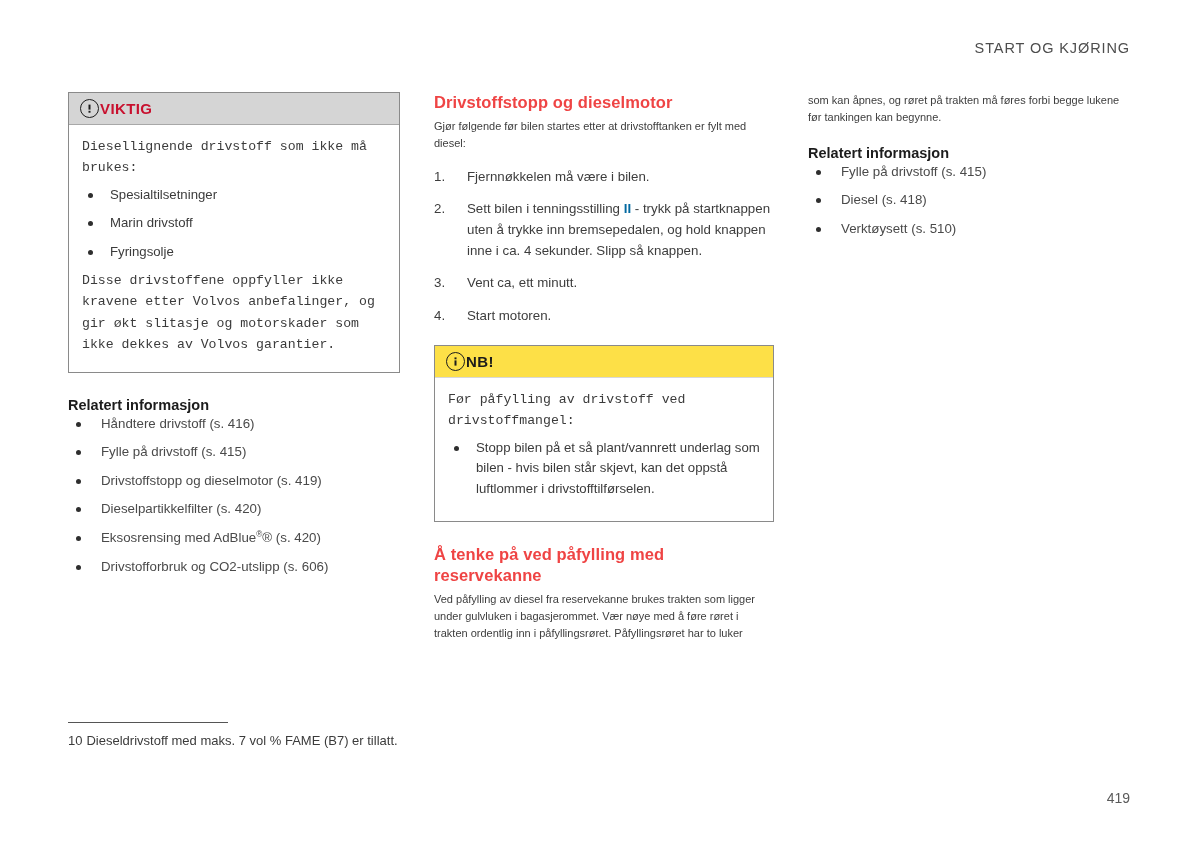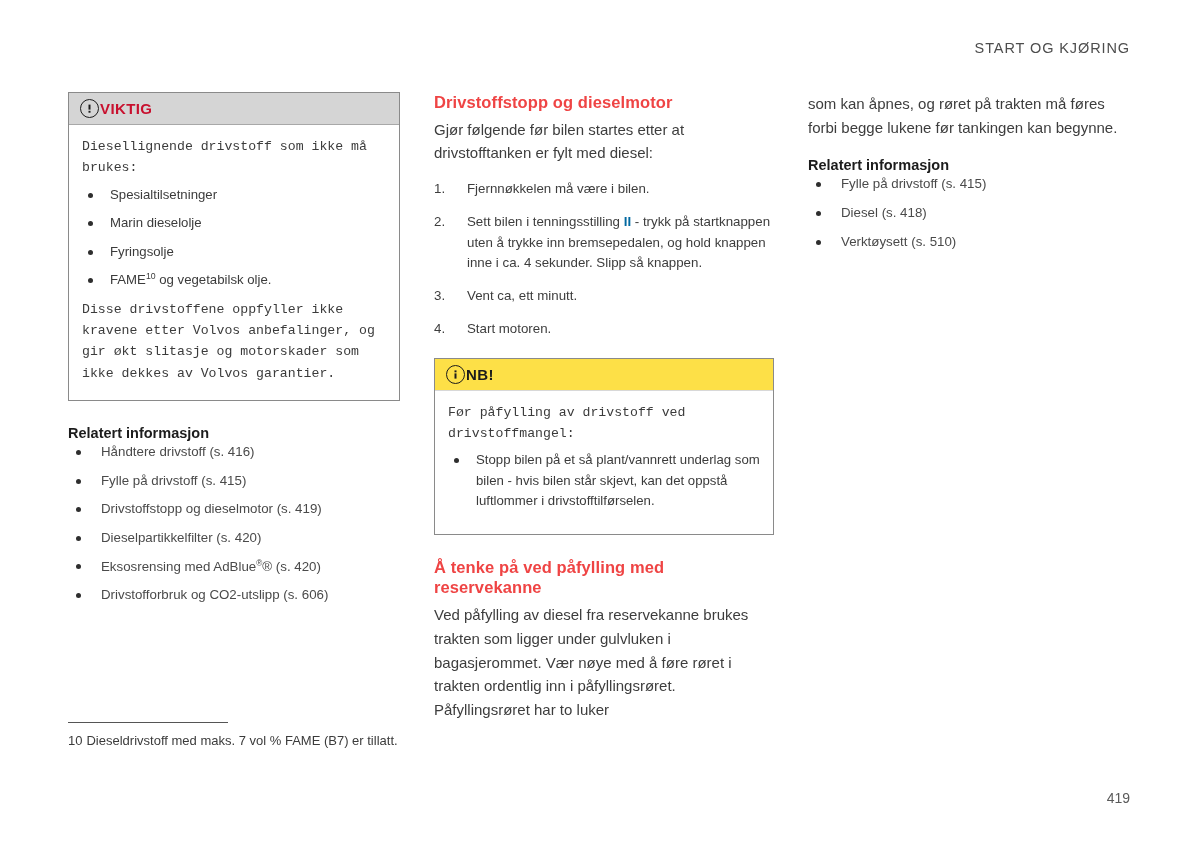--- a/index.html
+++ b/index.html
@@ -124,21 +124,21 @@
   }
   h3.rel-title {
     font-size: 14.5px;
     font-weight: bold;
     color: #1c1c1c;
     margin: 0 0 2px 0;
   }
 
   
   p.body {
-    font-size: 15px;
+    font-size: 11px;
     line-height: 1.58;
     margin: 0 16px 14px 0;
     color: #3d3d3d;
   }
   p.body.dark { color: #262626; }
 
   
   .related { margin-top: 24px; }
   .related.tight { margin-top: 18px; }
   ul.rel-list {
@@ -242,23 +242,22 @@
               <rect x="4.5" y="1.6" width="2" height="5" fill="#1c1c1c"></rect>
               <rect x="4.5" y="7.8" width="2" height="1.9" fill="#1c1c1c"></rect>
             </svg>
           </span>
           <span class="callout-title important">VIKTIG</span>
         </div>
         <div class="callout-body">
           <p>Diesellignende drivstoff som ikke må brukes:</p>
           <ul class="bullets">
             <li>Spesialtilsetninger</li>
-            <li>Marin dieselolje</li>
+            <li>Marin drivstoff</li>
             <li>Fyringsolje</li>
-            <li><span>FAME</span><sup>10</sup><span> og vegetabilsk olje.</span></li>
           </ul>
           <p class="after-list">Disse drivstoffene oppfyller ikke kravene etter Volvos anbefalinger, og gir økt slitasje og motorskader som ikke dekkes av Volvos garantier.</p>
         </div>
       </div>
 
       <div class="related">
         <h3 class="rel-title">Relatert informasjon</h3>
         <ul class="rel-list">
           <li>Håndtere drivstoff (s. 416)</li>
           <li>Fylle på drivstoff (s. 415)</li>

